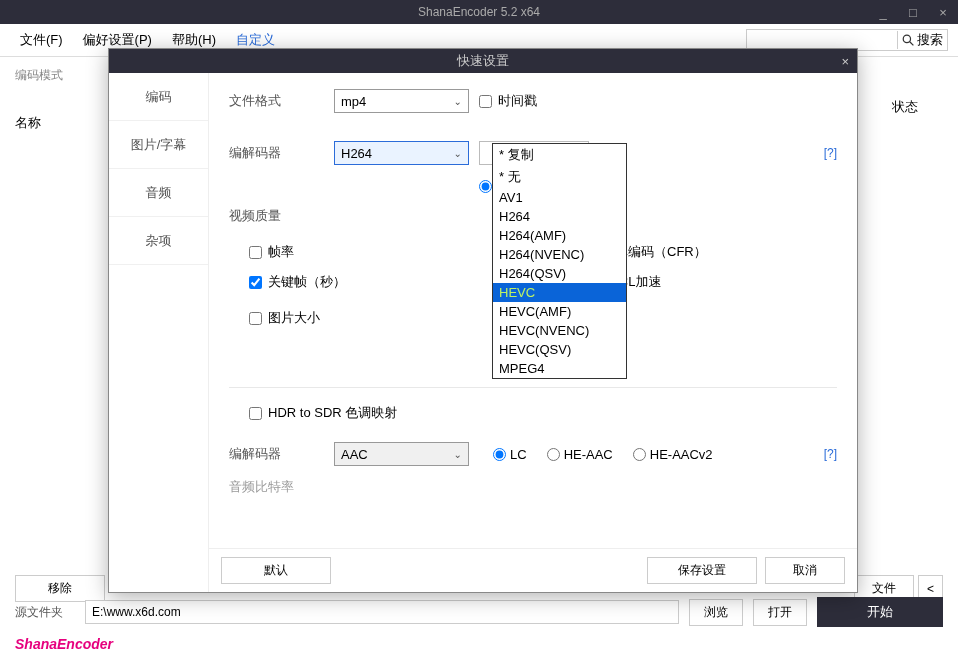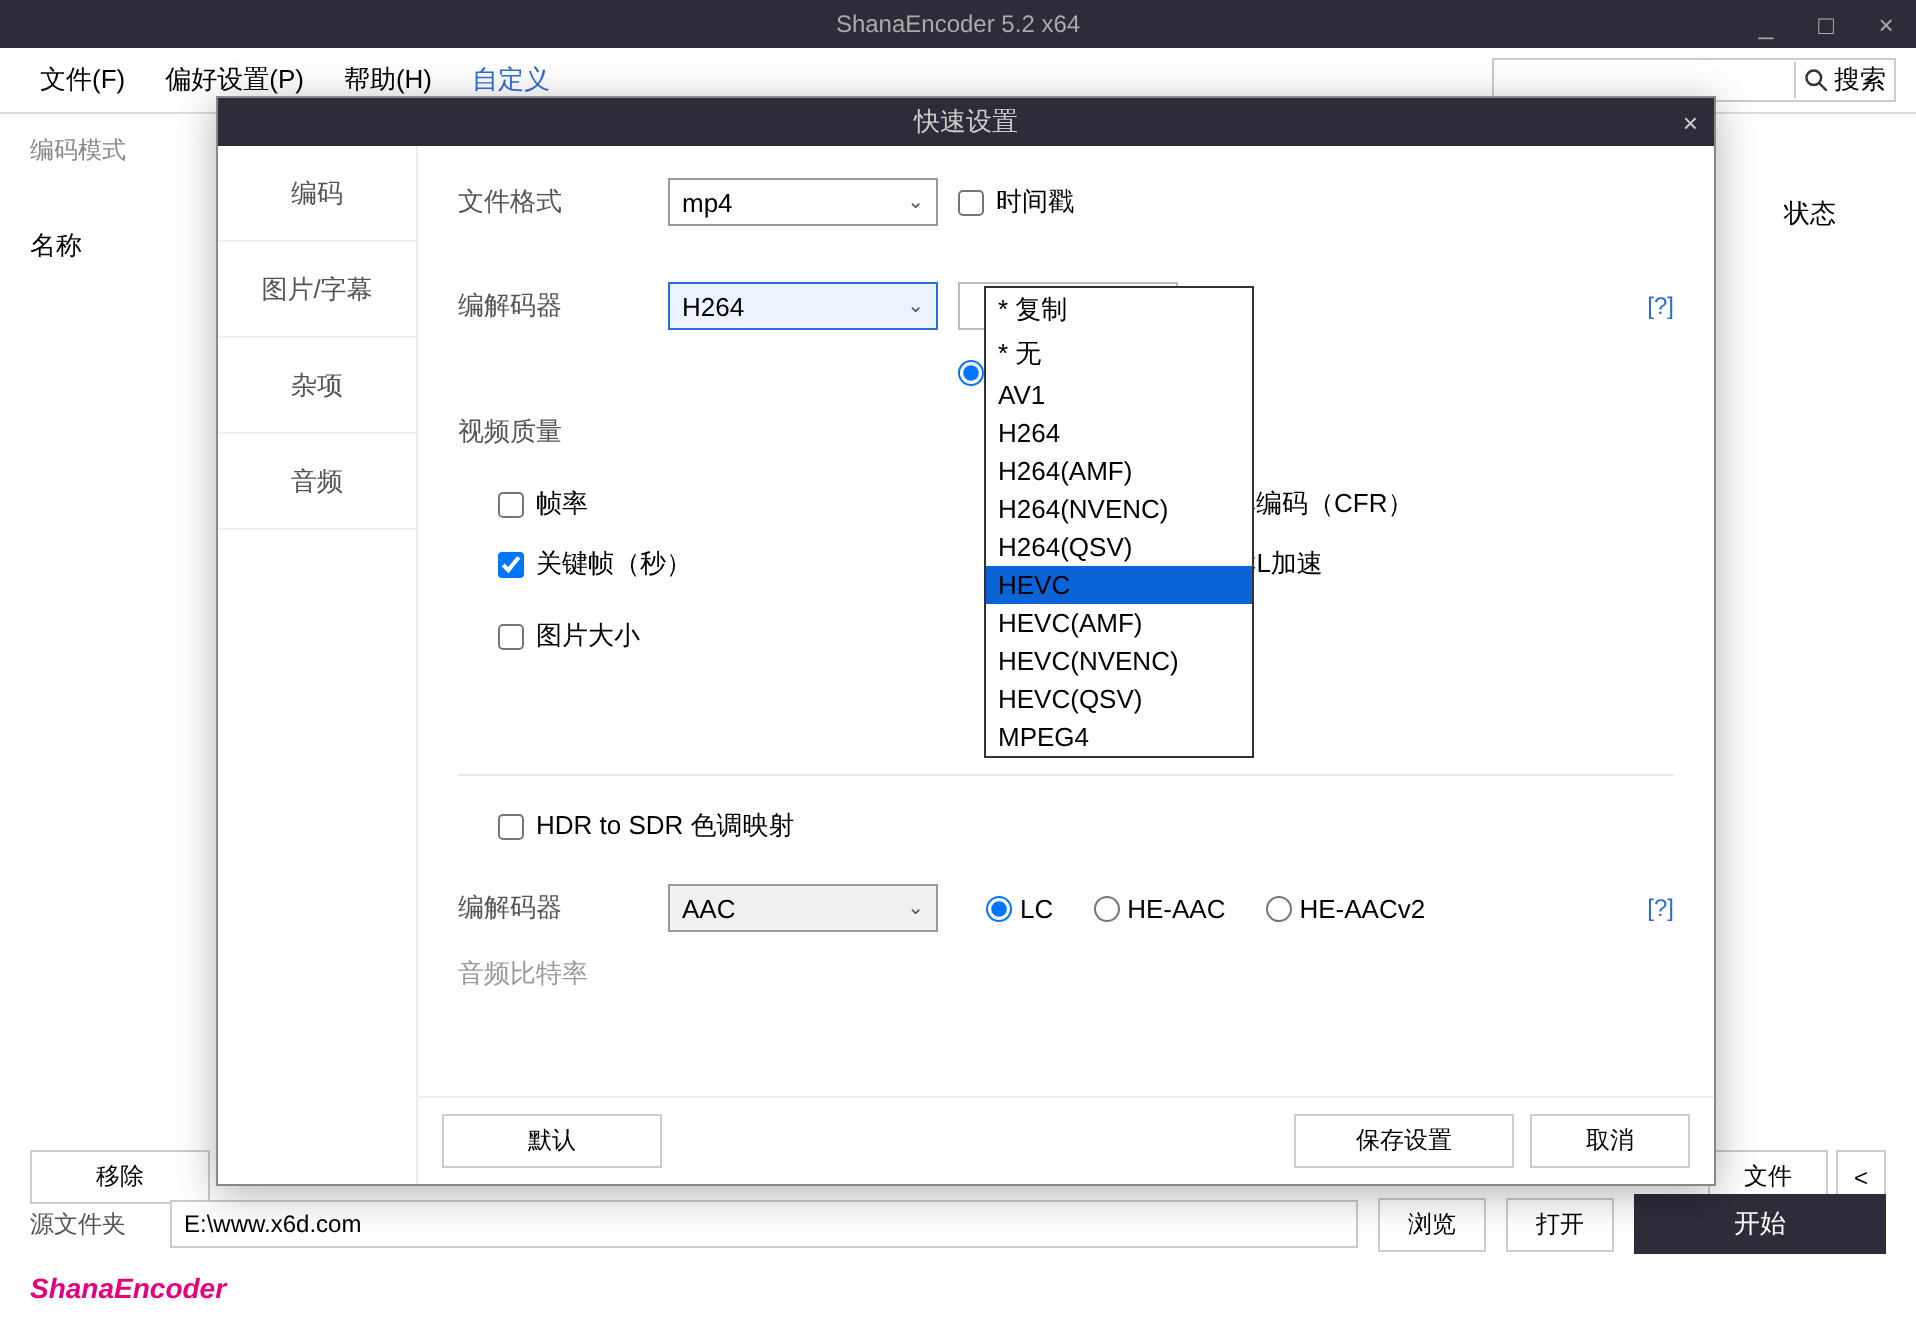--- a/index.html
+++ b/index.html
@@ -52,21 +52,21 @@
 .chk input { cursor: pointer; }
 .radio { display: flex; align-items: center; gap: 4px; cursor: pointer; }
 .cfg-btn { border: 1px solid #bbb; background: #fff; width: 110px; height: 24px; cursor: pointer; }
 .help-link { color: #2b6cd9; cursor: pointer; font-size: 12px; }
 
 .dlg-footer { position: absolute; left: 0; right: 0; bottom: 0; display: flex; padding: 8px 12px; gap: 8px; border-top: 1px solid #eee; background: #fff; }
 .dlg-footer .spacer { flex: 1; }
 
 .dropdown { position: absolute; left: 283px; top: 70px; width: 135px; background: #fff; border: 1px solid #333; z-index: 100; }
 .dropdown-item { padding: 2px 6px; cursor: pointer; font-size: 13px; }
-.dropdown-item.hover { background: #0a64d8; color: #000000; }
+.dropdown-item.hover { background: #0a64d8; color: #bef264; }
 
 hr.sep { border: none; border-top: 1px solid #e8e8e8; margin: 12px 0 16px; }
 
 svg.mag { width: 13px; height: 13px; }
 </style>
 </head>
 <body>
 
 <div class="titlebar">
   <span class="titlebar-title">ShanaEncoder 5.2 x64</span>
@@ -121,22 +121,22 @@
 
 <div class="dialog">
   <div class="dlg-title">
     <span>快速设置</span>
     <span class="dlg-close">×</span>
   </div>
   <div class="dlg-body">
     <div class="dlg-tabs">
       <div class="dlg-tab">编码</div>
       <div class="dlg-tab">图片/字幕</div>
+      <div class="dlg-tab">音频</div>
       <div class="dlg-tab">杂项</div>
-      <div class="dlg-tab">音频</div>
     </div>
     <div class="dlg-content">
 
       <div class="form-row">
         <span class="form-lbl">文件格式</span>
         <div class="select">
           <span>mp4</span>
           <span class="chev">⌄</span>
         </div>
         <label class="chk" style="">

